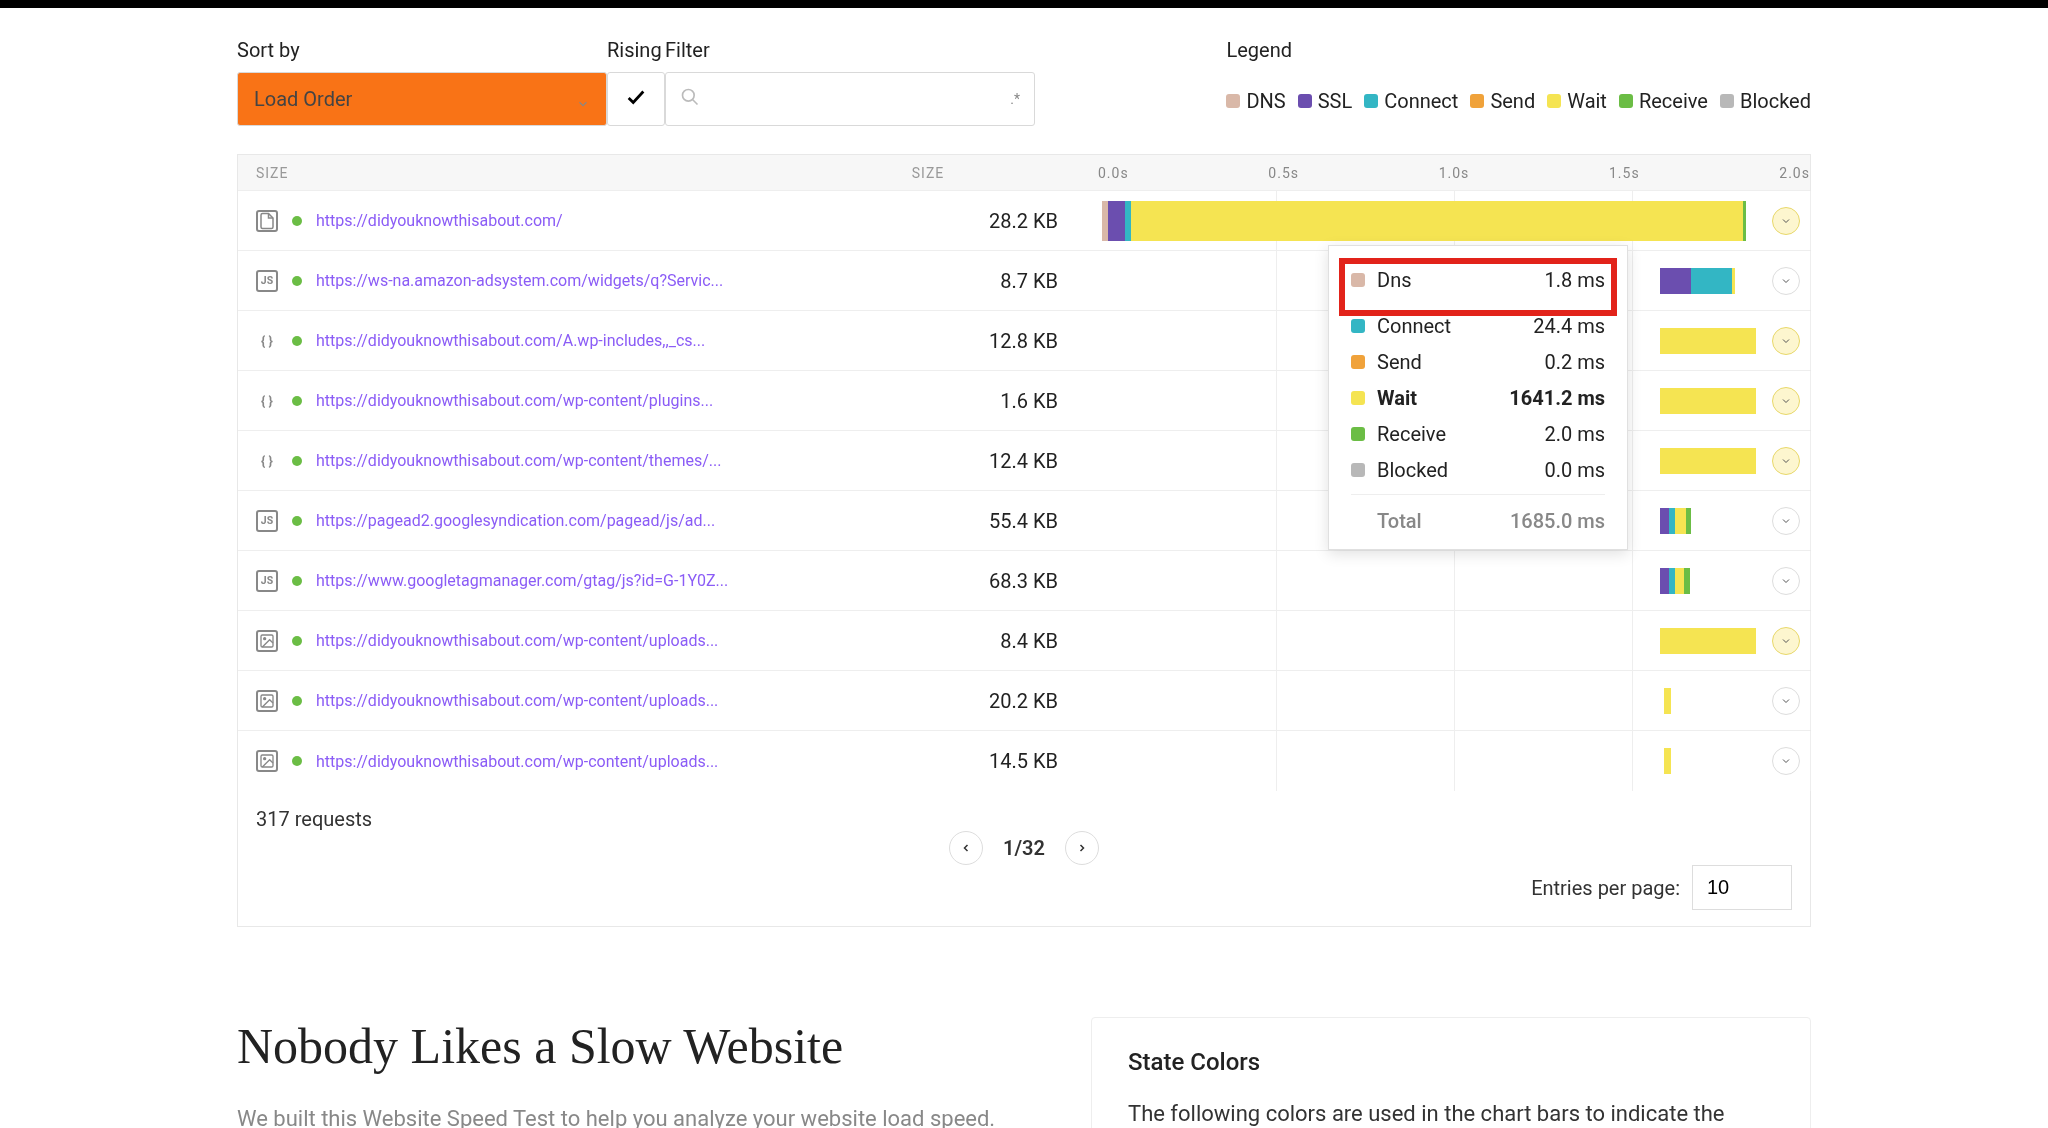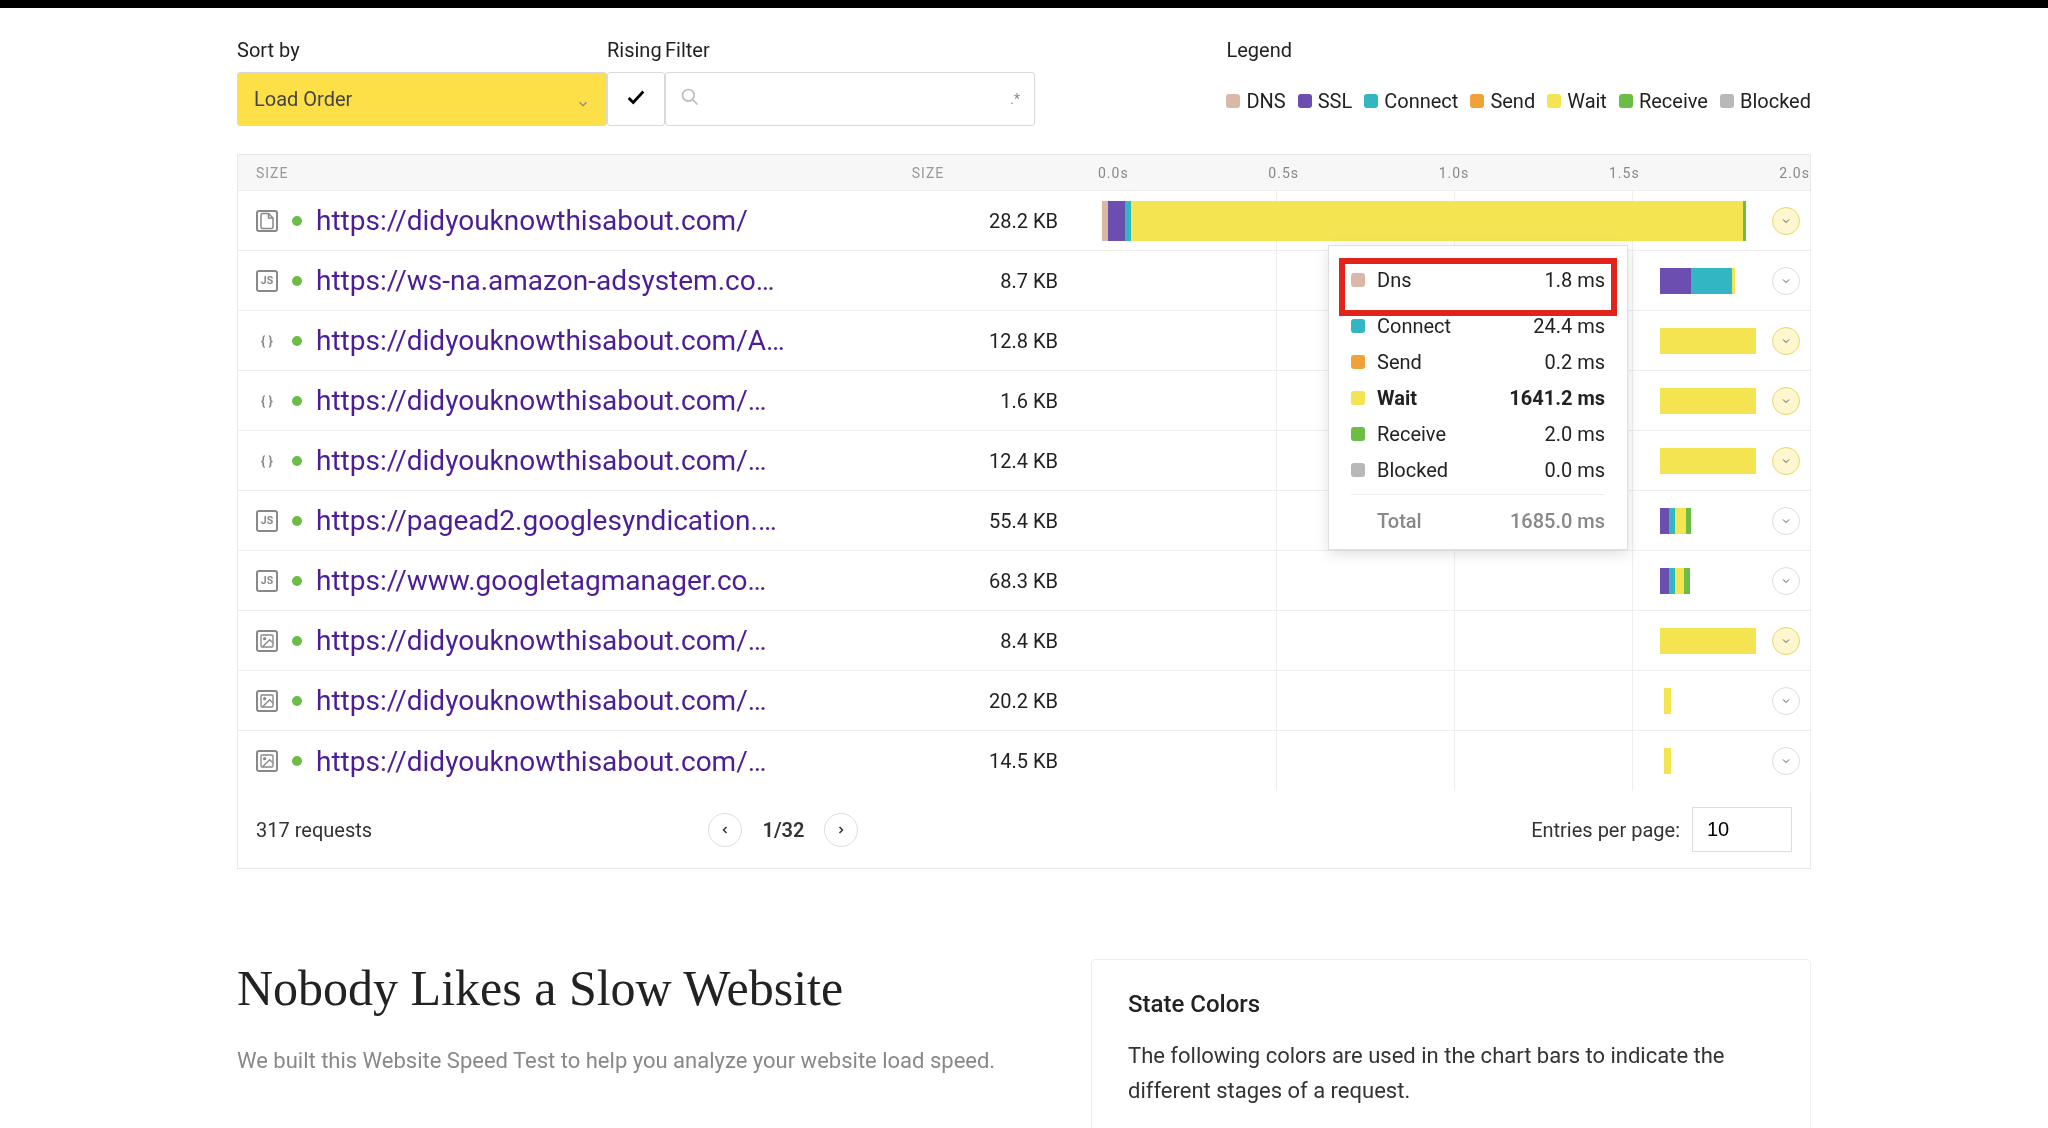--- a/index.html
+++ b/index.html
@@ -3,21 +3,21 @@
 <meta charset="utf-8">
 <style>
   * { box-sizing: border-box; margin: 0; padding: 0; }
   body { font-family: -apple-system, BlinkMacSystemFont, "Segoe UI", Roboto, Helvetica, Arial, sans-serif; background: #fff; color: #222; font-size: 20px; }
   .page { max-width: 2048px; margin: 0 auto; padding: 0; }
   .black-bar { height: 8px; background: #000; }
   .container { margin-left: 237px; margin-right: 237px; }
   .controls-row { display: flex; align-items: flex-start; margin-top: 30px; }
   .control-group { display: flex; flex-direction: column; }
   .control-label { font-size: 20px; color: #222; margin-bottom: 10px; }
-  .select-box { border: 1px solid #d9d9d9; border-radius: 3px; padding: 12px 16px; width: 370px; height: 54px; display: flex; align-items: center; justify-content: space-between; background: #fde047; color: #444; font-size: 20px; cursor: pointer; }
+  .select-box { border: 1px solid #d9d9d9; border-radius: 3px; padding: 12px 16px; width: 370px; height: 54px; display: flex; align-items: center; justify-content: space-between; background: #f97316; color: #444; font-size: 20px; cursor: pointer; }
   .chevron-down { width: 14px; height: 14px; }
   .rising-box { border: 1px solid #d9d9d9; border-radius: 3px; width: 58px; height: 54px; display: flex; align-items: center; justify-content: center; cursor: pointer; }
   .check-icon svg { width: 22px; height: 22px; }
   .filter-box { border: 1px solid #d9d9d9; border-radius: 3px; height: 54px; width: 370px; display: flex; align-items: center; padding: 0 14px; position: relative; }
   .filter-box .search-icon { color: #aaa; margin-right: 10px; }
   .filter-box input { border: none; outline: none; font-size: 18px; flex: 1; background: transparent; color: #444; }
   .filter-box .regex-label { font-size: 14px; color: #888; position: absolute; right: 14px; }
   .legend-group { margin-left: auto; }
   .legend-items { display: flex; align-items: center; gap: 12px; font-size: 20px; height: 54px; padding-top: 4px; flex-wrap: wrap; }
   .legend-item { display: inline-flex; align-items: center; gap: 6px; }
@@ -29,37 +29,37 @@
   .col-size { flex: 0 0 300px; text-align: center; padding-right: 40px; }
   .col-timeline { flex: 1; position: relative; }
   .timeline-ticks { display: flex; justify-content: space-between; font-size: 14px; color: #888; padding: 0 0; position: absolute; left: 0; right: 0; top: 0; height: 100%; align-items: center; }
   .timeline-ticks span { position: relative; }
   .grid-line { position: absolute; top: 0; bottom: 0; width: 1px; background: #eee; }
   .row { display: flex; align-items: center; border-bottom: 1px solid #eee; height: 60px; position: relative; }
   .row:last-child { border-bottom: none; }
   .file-cell { flex: 0 0 560px; display: flex; align-items: center; padding-left: 18px; gap: 14px; }
   .file-type-icon { width: 22px; height: 22px; display: flex; align-items: center; justify-content: center; border: 2px solid #888; border-radius: 3px; font-size: 11px; font-weight: bold; color: #888; flex-shrink: 0; }
   .status-dot { width: 10px; height: 10px; border-radius: 50%; background: #6bbd45; flex-shrink: 0; }
-  .file-url { font-size: 28px; color: #4c1d95; white-space: nowrap; overflow: hidden; text-overflow: ellipsis; max-width: 470px; }
+  .file-url { font-size: 16px; color: #8b5cf6; white-space: nowrap; overflow: hidden; text-overflow: ellipsis; max-width: 470px; }
   .size-cell { flex: 0 0 300px; text-align: right; padding-right: 40px; font-size: 20px; color: #222; }
   .timeline-cell { flex: 1; position: relative; height: 100%; }
   .bar-wrap { position: absolute; top: 50%; transform: translateY(-50%); height: 26px; display: flex; align-items: stretch; }
   .bar-wrap.tall { height: 40px; top: 10px; transform: none; }
   .seg { height: 100%; }
   .expand-btn { position: absolute; right: 10px; top: 50%; transform: translateY(-50%); width: 28px; height: 28px; border: 1px solid #ddd; border-radius: 50%; display: flex; align-items: center; justify-content: center; background: #fff; cursor: pointer; z-index: 3; }
   .expand-btn.highlight { background: #fdf6cf; border-color: #e8d86a; }
   .expand-btn svg { width: 12px; height: 12px; }
   .tooltip { position: absolute; top: 0; left: 230px; width: 300px; background: #fff; border: 1px solid #e0e0e0; box-shadow: 0 4px 14px rgba(0,0,0,0.12); padding: 16px 22px; z-index: 10; font-size: 20px; }
   .tooltip-row { display: flex; align-items: center; justify-content: space-between; padding: 6px 0; }
   .tooltip-row .left { display: flex; align-items: center; gap: 12px; }
   .tooltip-row .swatch { width: 14px; height: 14px; border-radius: 3px; }
   .tooltip-sep { border-top: 1px solid #eee; margin: 6px 0; }
   .tooltip-total { color: #888; display: flex; justify-content: space-between; padding: 8px 0 0 26px; font-weight: 500; }
   .highlight-box { position: absolute; border: 6px solid #e2231a; top: -4px; left: -12px; right: -12px; height: 58px; pointer-events: none; z-index: 12; }
-  .pagination-row { display: flex; align-items: center; padding: 16px 18px; font-size: 20px; color: #333; }
+  .pagination-row { display: flex; align-items: flex-start; padding: 16px 18px; font-size: 20px; color: #333; flex-direction: column; }
   .req-count { }
   .pager { margin: 0 auto; display: flex; align-items: center; gap: 20px; }
   .pager-btn { width: 34px; height: 34px; border: 1px solid #ddd; border-radius: 50%; display: flex; align-items: center; justify-content: center; background: #fff; cursor: pointer; }
   .entries { margin-left: auto; display: flex; align-items: center; gap: 12px; }
   .entries-input { border: 1px solid #ddd; padding: 10px 14px; width: 100px; font-size: 20px; }
   .below { margin-top: 90px; display: flex; gap: 60px; }
   .below-left { flex: 1; }
   .below-left h2 { font-family: Georgia, 'Times New Roman', serif; font-weight: 400; font-size: 50px; color: #222; margin-bottom: 26px; }
   .below-left p { font-size: 22px; color: #888; line-height: 1.6; }
   .below-right { flex: 0 0 720px; border: 1px solid #eee; border-radius: 4px; padding: 30px 36px; }

